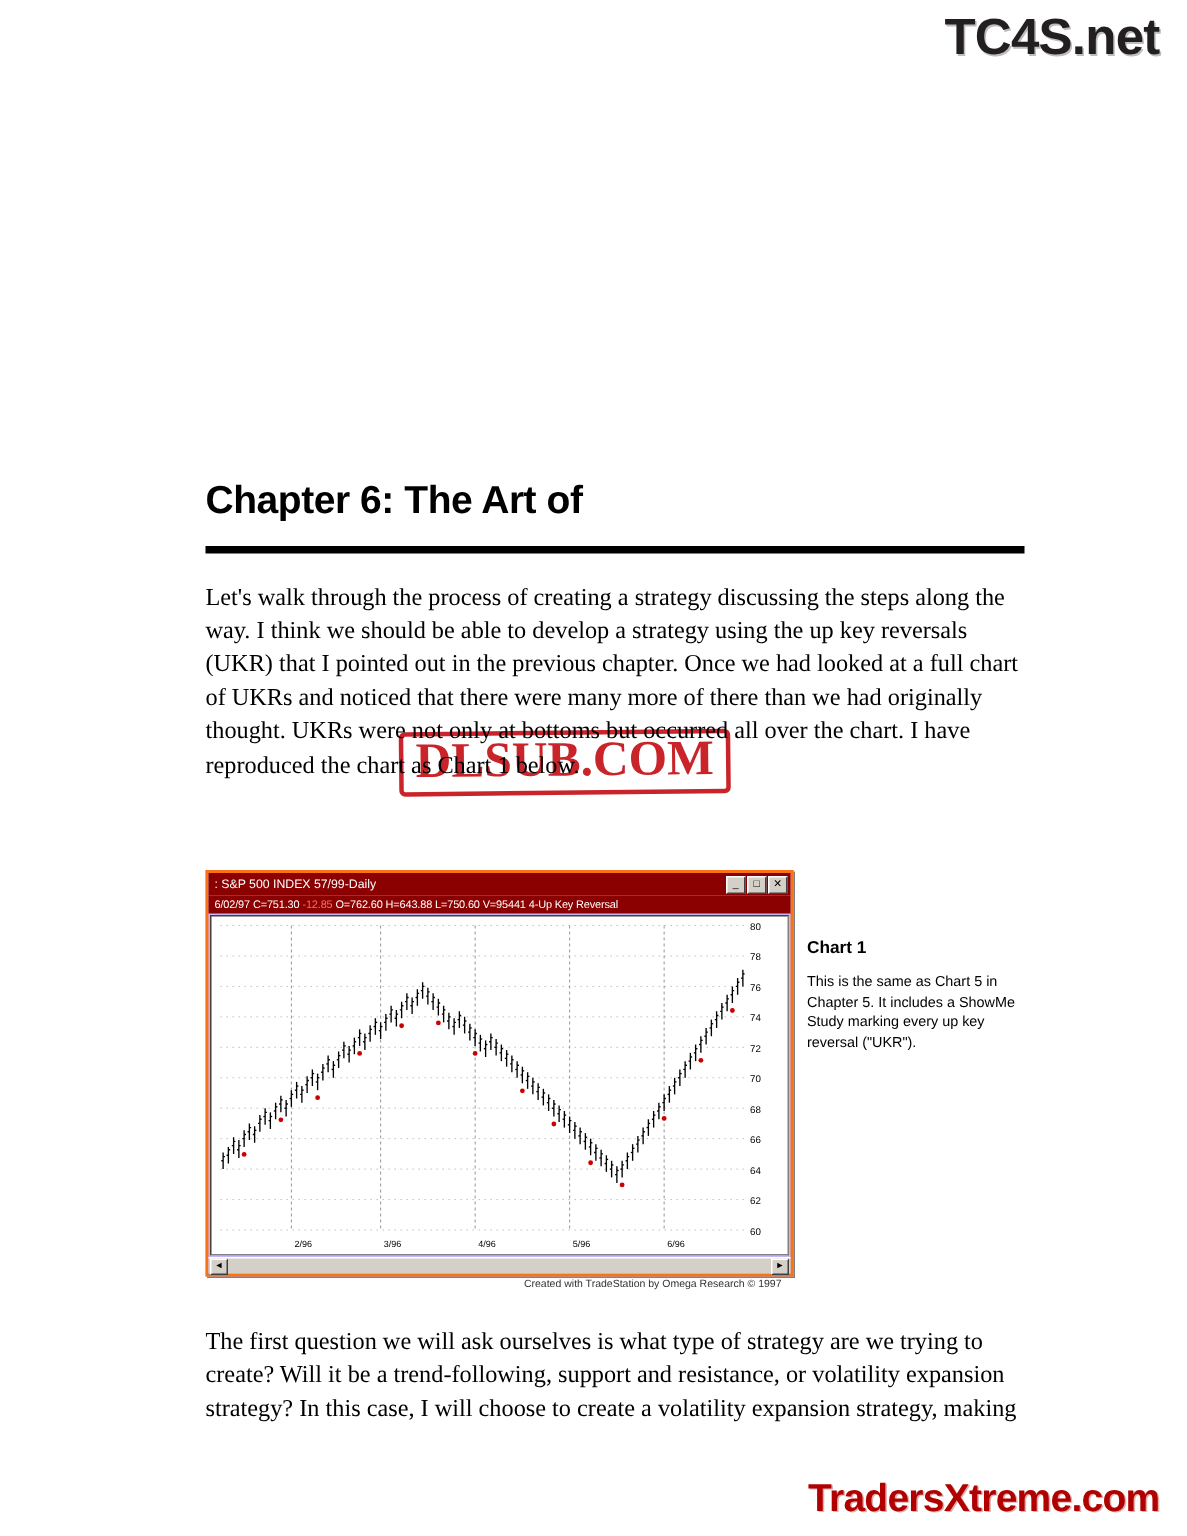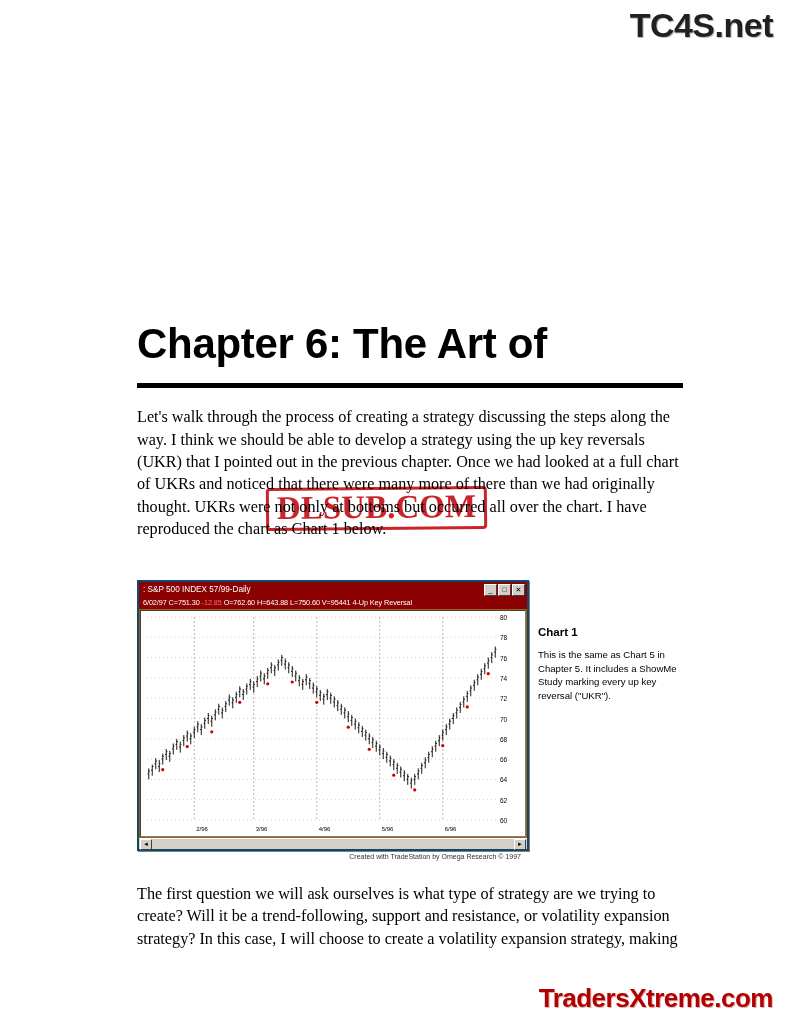--- a/index.html
+++ b/index.html
@@ -59,21 +59,21 @@
   
   .content {
     position: absolute;
     left: 137px;
     top: 318px;
     width: 546px;
   }
   h1.title {
     font-family: "Liberation Sans", sans-serif;
     font-weight: bold;
-    font-size: 42px;
+    font-size: 26px;
     line-height: 1.22;
     margin: 0;
     color: #000;
     letter-spacing: -0.3px;
   }
   .rule {
     height: 5px;
     background: #000;
     margin: 14px 0 18px 0;
     width: 546px;
@@ -88,22 +88,22 @@
 
   
   .chart-wrap {
     position: absolute;
     left: 137px;
     top: 580px;
     width: 390px;
   }
   .win {
     width: 388px;
-    border: 2px solid #0c4a6e;
-    background: #a16207;
+    border: 2px solid #f97316;
+    background: #c4b5fd;
     box-shadow: 1px 1px 0 #808080;
   }
   .win-title {
     background: #8b0000;
     color: #ffffff;
     font-family: "Liberation Sans", sans-serif;
     font-size: 8.2px;
     padding: 2px 2px 2px 4px;
     display: flex;
     align-items: center;

